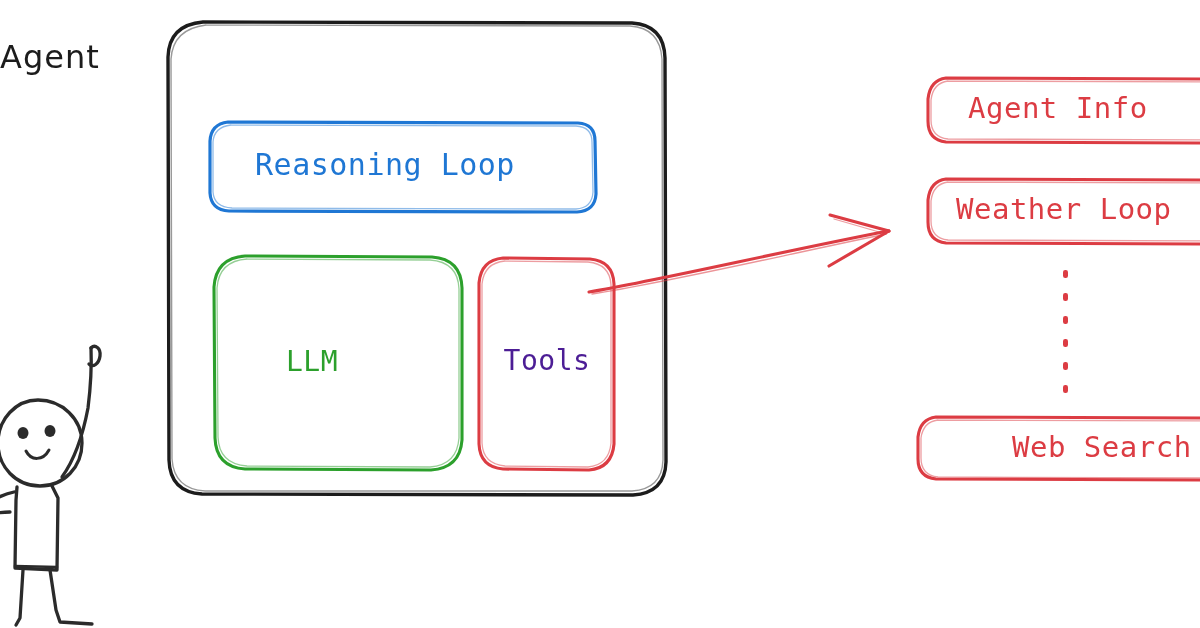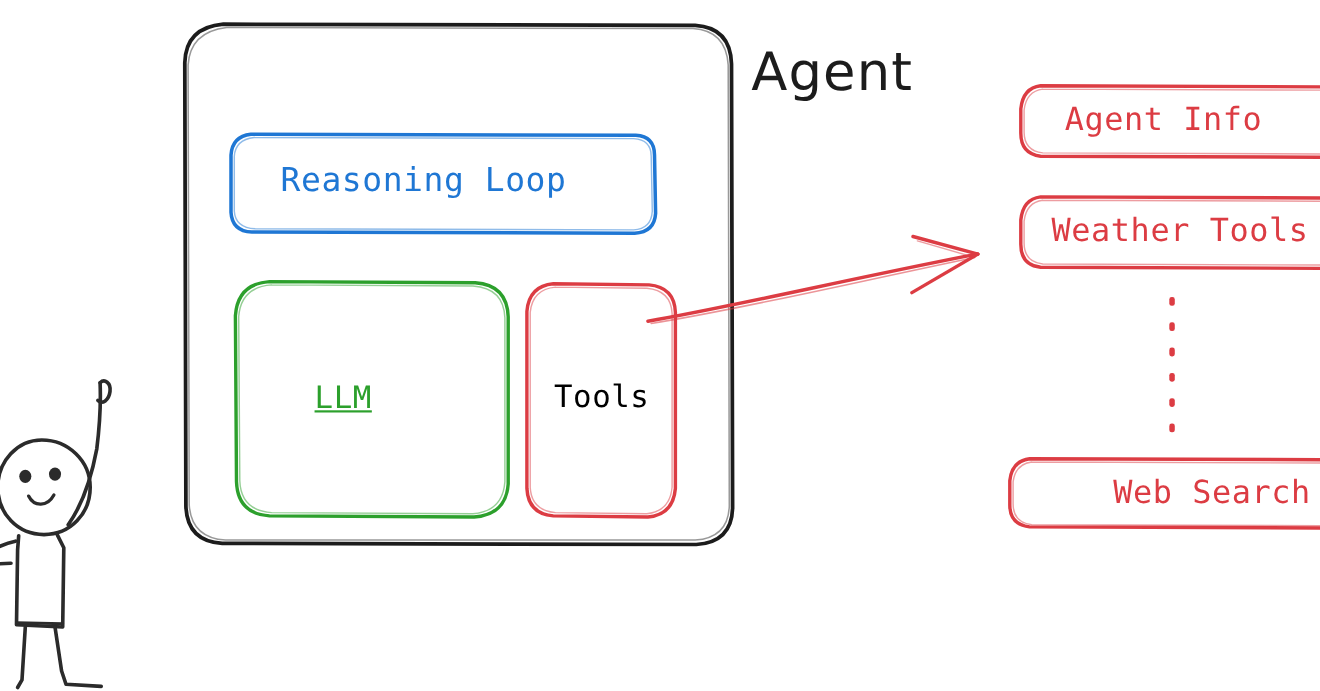--- a/index.html
+++ b/index.html
@@ -26,44 +26,43 @@
   }
   .lbl {
     position: absolute;
     white-space: pre;
     font-family: "DejaVu Sans Mono", monospace;
     letter-spacing: 0.5px;
     pointer-events: none;
   }
   #agent-title {
     left: 0; top: 38px; width: 830px;
-    text-align: right;
-    font-size: 48px;
+    text-align: left;
+    font-size: 32px;
     color: #1c1c1c;
     font-family: "DejaVu Sans", sans-serif;
     letter-spacing: 1px;
   }
   #reasoning-label {
     left: 210px; top: 147px; width: 350px;
     text-align: center;
     font-size: 30px;
     color: #1f77d4;
   }
   #llm-label {
     left: 214px; top: 345px; width: 196px;
     text-align: center;
     font-size: 28px;
     color: #2ca02c;
-    text-decoration: underline;
   }
   #tools-label {
     left: 479px; top: 344px; width: 136px;
     text-align: center;
     font-size: 28px;
-    color: #000000;
+    color: #4c1d95;
   }
   .tool-label {
     font-size: 29px;
     color: #dc3c43;
     text-align: left;
   }
   #tool-label-0 { left: 968px; top: 91px; }
   #tool-label-1 { left: 956px; top: 192px; }
   #tool-label-2 { left: 1012px; top: 430px; }
 </style>
@@ -169,17 +168,17 @@
   <div class="lbl" id="agent-title">Agent</div>
 
   <div class="lbl" id="reasoning-label">Reasoning Loop</div>
 
   <div class="lbl" id="llm-label">LLM</div>
 
   <div class="lbl" id="tools-label">Tools</div>
 
   <div class="lbl tool-label" id="tool-label-0">Agent Info</div>
 
-  <div class="lbl tool-label" id="tool-label-1">Weather Tools</div>
+  <div class="lbl tool-label" id="tool-label-1">Weather Loop</div>
 
   <div class="lbl tool-label" id="tool-label-2">Web Search</div>
 
 </div>
 
 </body></html>

